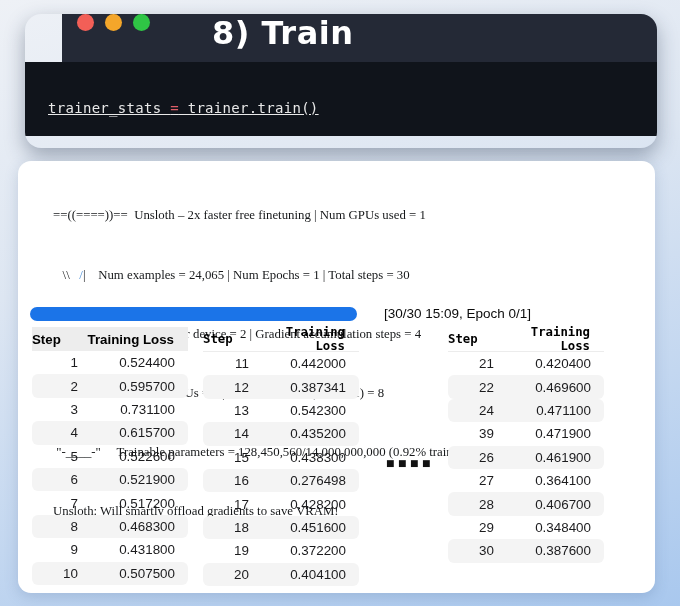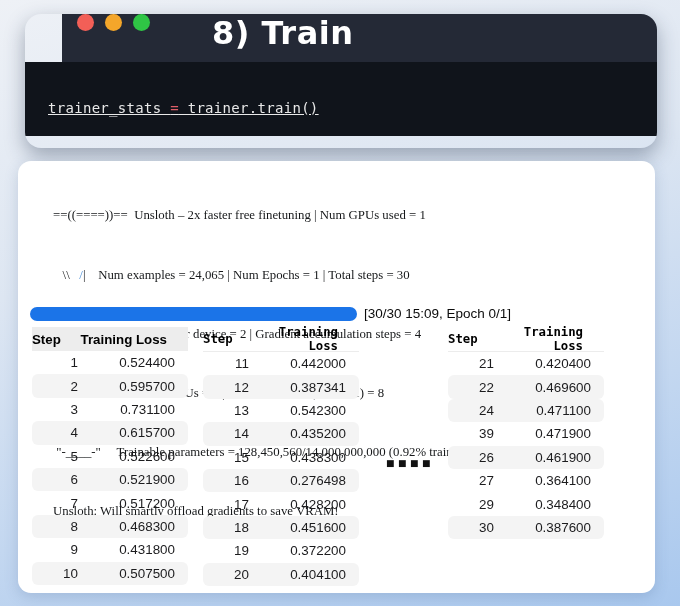--- a/index.html
+++ b/index.html
@@ -42,21 +42,21 @@
     box-shadow:0 4px 14px rgba(70,95,140,.22);
   }
   .ascii{
     position:absolute;left:12px;top:6px;white-space:pre;
     font-family:Liberation Serif, serif;font-size:12.8px;
     line-height:19.7px;color:#16181a;margin-left:23px;
   }
   .ascii .blue{color:#4e91d9;}
 
   .progress-row{
-    position:absolute;left:12px;top:145px;display:flex;align-items:center;
+    position:absolute;left:12px;top:145px;display:flex;align-items:center;gap:20px;
   }
   .pbar{width:327px;height:14px;border-radius:7px;background:#1b74e8;}
   .plabel{margin-left:7px;font-size:13.5px;color:#0b0b0b;}
 
   
   .ltable{position:absolute;top:166px;width:156px;}
   .ltable.t1{left:14px;}
   .ltable.t2{left:185px;}
   .ltable.t3{left:430px;}
   .t-header{
@@ -64,21 +64,21 @@
     font-weight:700;color:#000;
   }
   .ltable.styled .t-header{
     background:#ededed;font-family:"Liberation Sans",sans-serif;font-size:13.3px;
   }
   .ltable.mono .t-header{
     font-family:"DejaVu Sans Mono",monospace;font-size:12.3px;
     border-bottom:1px solid #ececec;
   }
   .th-step{width:46px;}
-  .th-loss{flex:1;text-align:right;padding-right:21px;}
+  .th-loss{flex:1;text-align:right;padding-right:14px;}
   .t-row{
     height:23.4px;display:flex;align-items:center;
     font-size:13.4px;color:#1c1c1e;
   }
   .t-row.stripe{background:#f4f4f4;border-radius:6px;}
   .c-step{width:46px;text-align:right;}
   .c-loss{flex:1;text-align:right;padding-right:13px;}
 
   .dots-sep{
     position:absolute;left:368px;top:297px;
@@ -270,20 +270,24 @@
           <div class="t-row stripe">
             <span class="c-step">26</span>
             <span class="c-loss">0.461900</span>
           </div>
 
           <div class="t-row">
             <span class="c-step">27</span>
             <span class="c-loss">0.364100</span>
           </div>
 
+          <div class="t-row stripe">
+            <span class="c-step">28</span>
+            <span class="c-loss">0.406700</span>
+          </div>
 
           <div class="t-row">
             <span class="c-step">29</span>
             <span class="c-loss">0.348400</span>
           </div>
 
           <div class="t-row stripe">
             <span class="c-step">30</span>
             <span class="c-loss">0.387600</span>
           </div>

